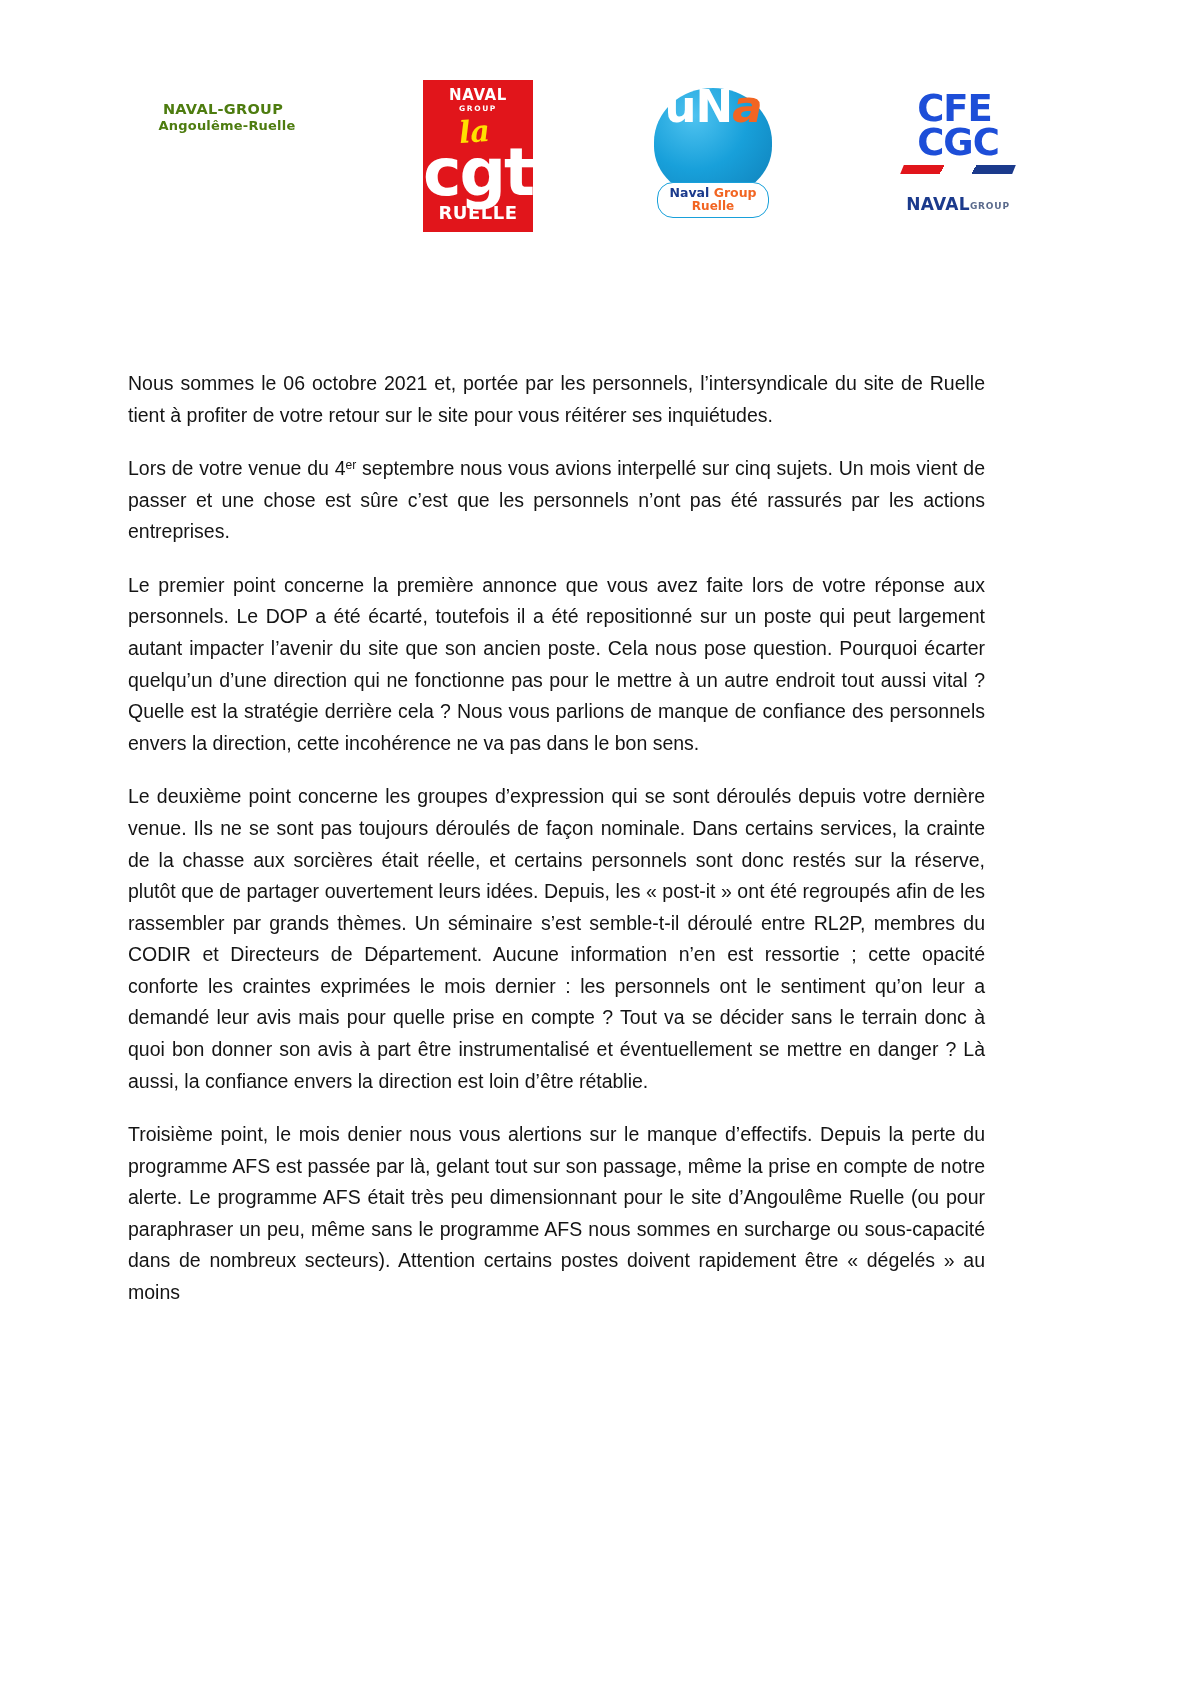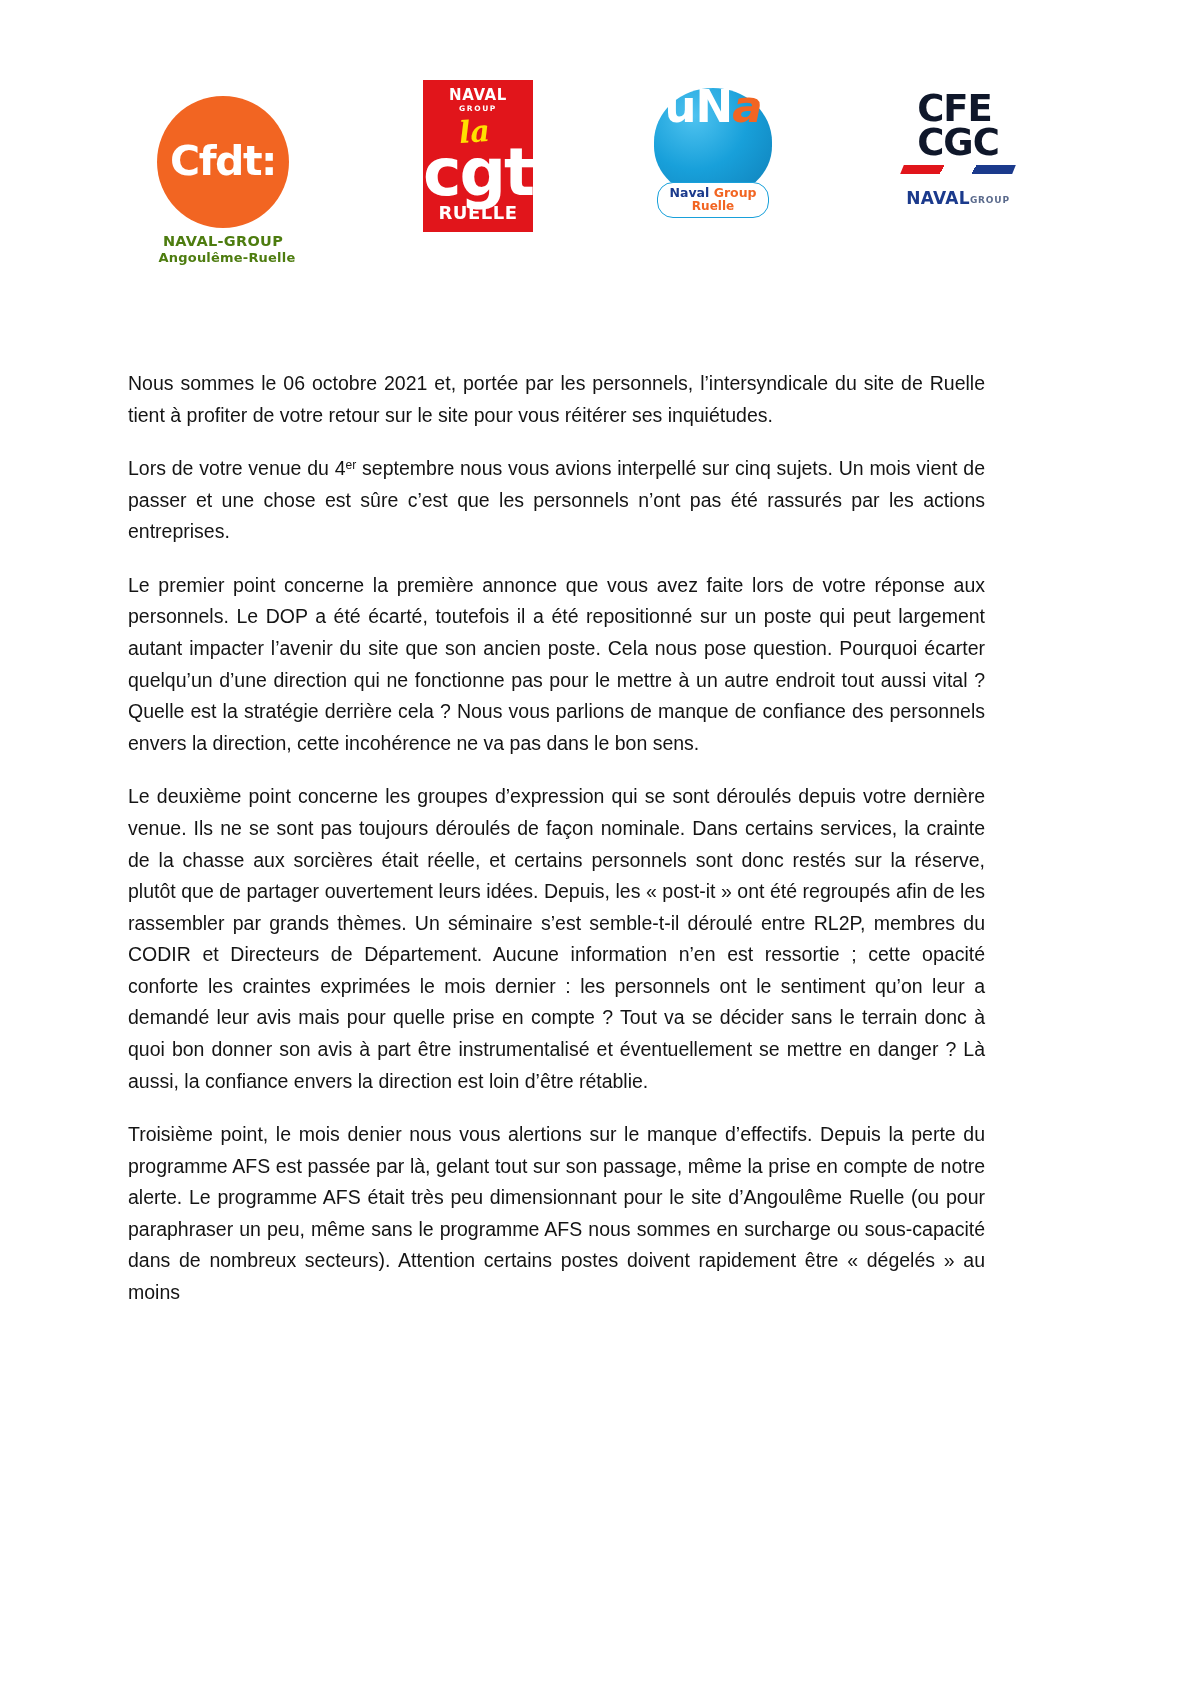--- a/index.html
+++ b/index.html
@@ -178,35 +178,35 @@
     font-weight: bold;
     font-size: 12px;
     color: #F26522;
   }
 
   
   .cgc-wrap { width: 160px; padding-top: 14px; }
   .cgc-stack {
     font-family: "DejaVu Sans", sans-serif;
     font-weight: bold;
-    color: #0f172a;
+    color: #1d4ed8;
     line-height: 0.92;
     font-size: 37px;
     letter-spacing: -1px;
     text-align: left;
   }
   .cgc-rule {
     margin-top: 5px;
     width: 112px;
     height: 9px;
     background: linear-gradient(100deg, #E1151B 0 36%, #ffffff 36% 64%, #1B3A8C 64% 100%);
     transform: skewX(-22deg);
   }
   .cgc-naval {
-    margin-top: 16px;
+    margin-top: 22px;
     font-family: "DejaVu Sans", sans-serif;
     font-weight: bold;
     font-size: 17px;
     color: #1B3A8C;
     letter-spacing: 0.3px;
     line-height: 1;
   }
   .cgc-naval .grp {
     font-size: 9px;
     color: #5A6A8C;
@@ -242,23 +242,20 @@
   }
 </style>
 </head>
 <body>
 
 <div class="page">
 
   <div class="logo-band">
 
     <div class="logo-slot cfdt-wrap">
-      <div class="cfdt-disc">
-        <span class="cfdt-word">Cfdt:</span>
-      </div>
       <div class="cfdt-sub">
         <span class="l1">NAVAL-GROUP</span>
         <span class="l2">Angoulême-Ruelle</span>
       </div>
     </div>
 
     <div class="logo-slot cgt-wrap">
       <div class="cgt-card">
         <span class="cgt-naval">NAVAL</span>
         <span class="cgt-group">GROUP</span>

